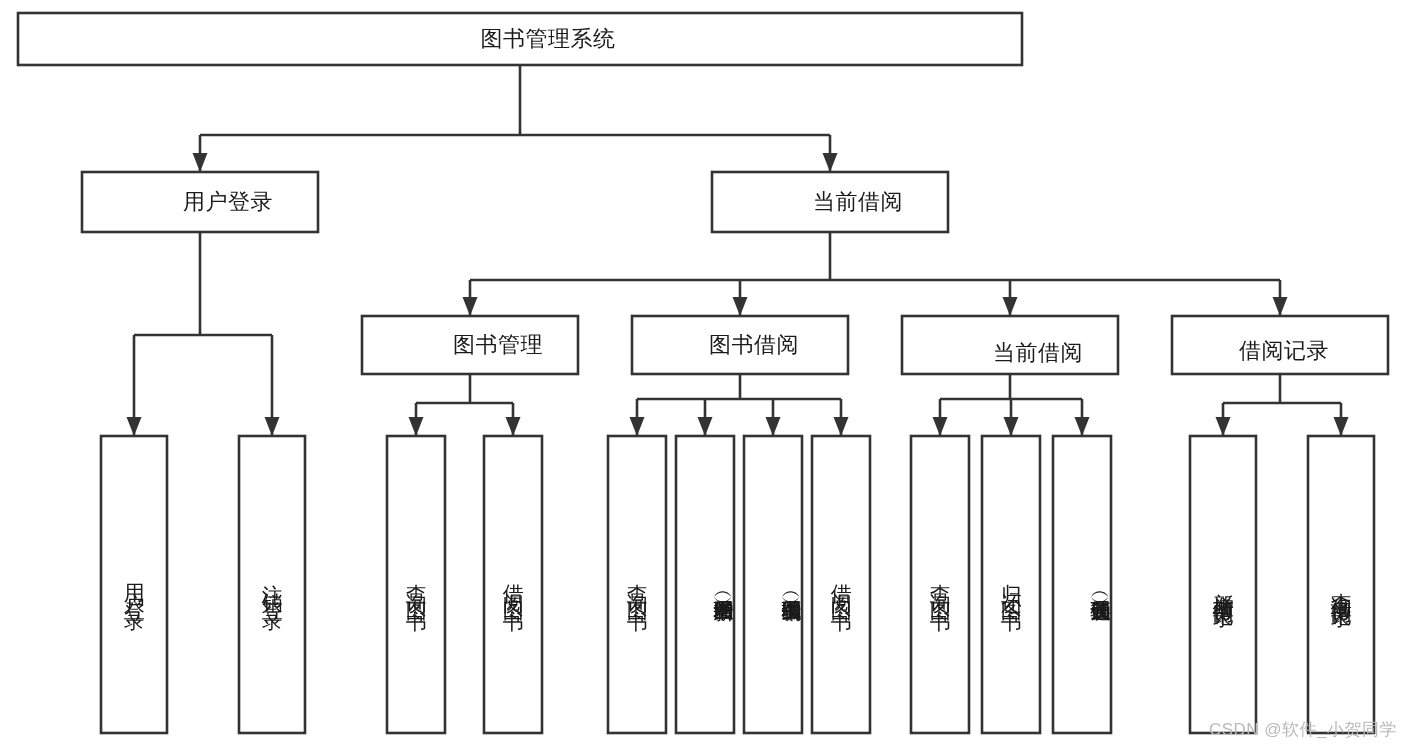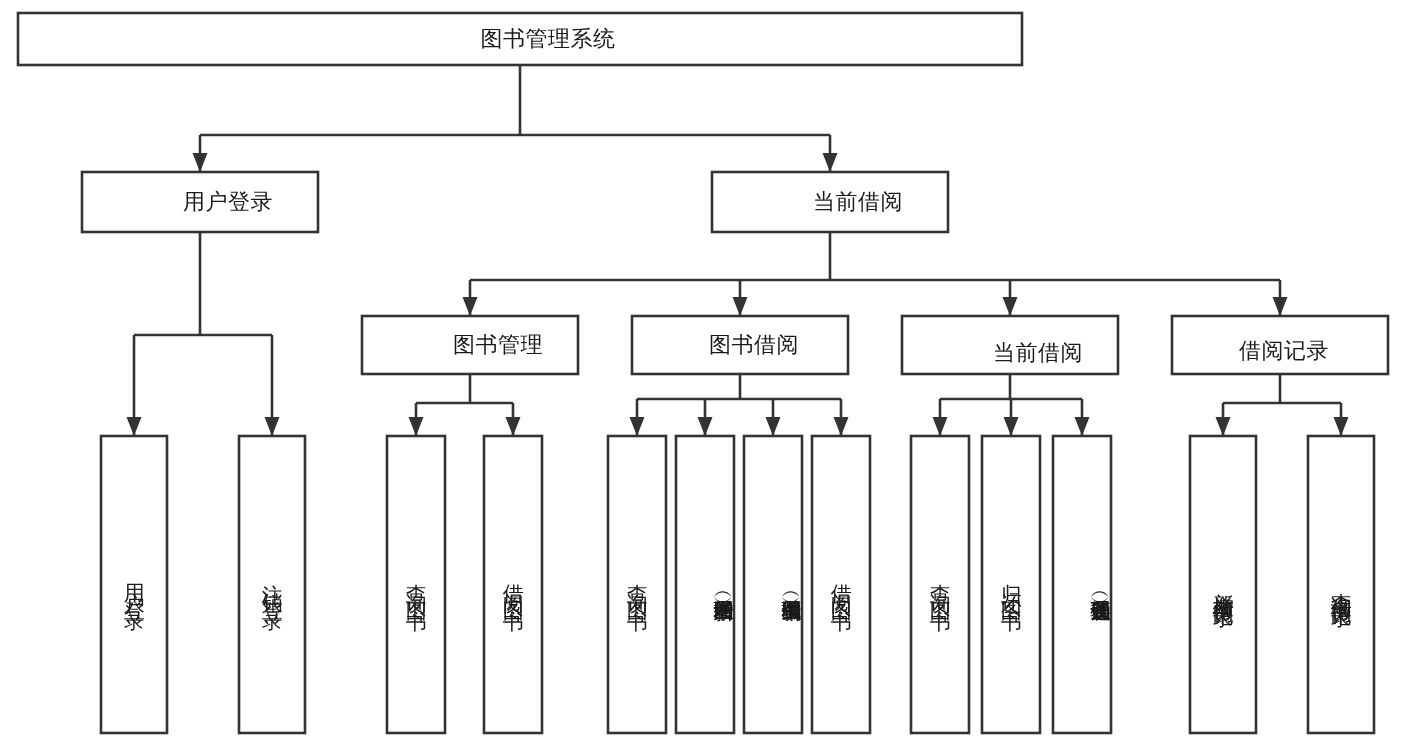--- a/index.html
+++ b/index.html
@@ -177,13 +177,14 @@
       <div class="vtext-wrap" style="left: 608px; top: 444px; width: 58px; height: 281px; font-size: 21px; letter-spacing: 9px; align-items: center;">查询图书</div>
       <div class="vtext-wrap" style="left: 676px; top: 444px; width: 58px; height: 281px; font-size: 20px; letter-spacing: 0px; align-items: flex-start;">新增图书（管理员）</div>
       <div class="vtext-wrap" style="left: 744px; top: 444px; width: 58px; height: 281px; font-size: 20px; letter-spacing: 0px; align-items: flex-start;">编辑图书（管理员）</div>
       <div class="vtext-wrap" style="left: 812px; top: 444px; width: 58px; height: 281px; font-size: 21px; letter-spacing: 9px; align-items: center;">借阅图书</div>
       <div class="vtext-wrap" style="left: 911px; top: 444px; width: 58px; height: 281px; font-size: 21px; letter-spacing: 9px; align-items: center;">查询图书</div>
       <div class="vtext-wrap" style="left: 982px; top: 444px; width: 58px; height: 281px; font-size: 21px; letter-spacing: 9px; align-items: center;">归还图书</div>
       <div class="vtext-wrap" style="left: 1053px; top: 444px; width: 58px; height: 281px; font-size: 20px; letter-spacing: 0px; align-items: flex-start;">确认归还（管理员）</div>
       <div class="vtext-wrap" style="left: 1190px; top: 444px; width: 66px; height: 281px; font-size: 21px; letter-spacing: 3px; align-items: center;">新增借阅记录</div>
       <div class="vtext-wrap" style="left: 1308px; top: 444px; width: 66px; height: 281px; font-size: 21px; letter-spacing: 3px; align-items: center;">查询借阅记录</div>
     </div>
+  <div id="watermark">CSDN @软件_小贺同学</div>
 </div>
 
 </body></html>

